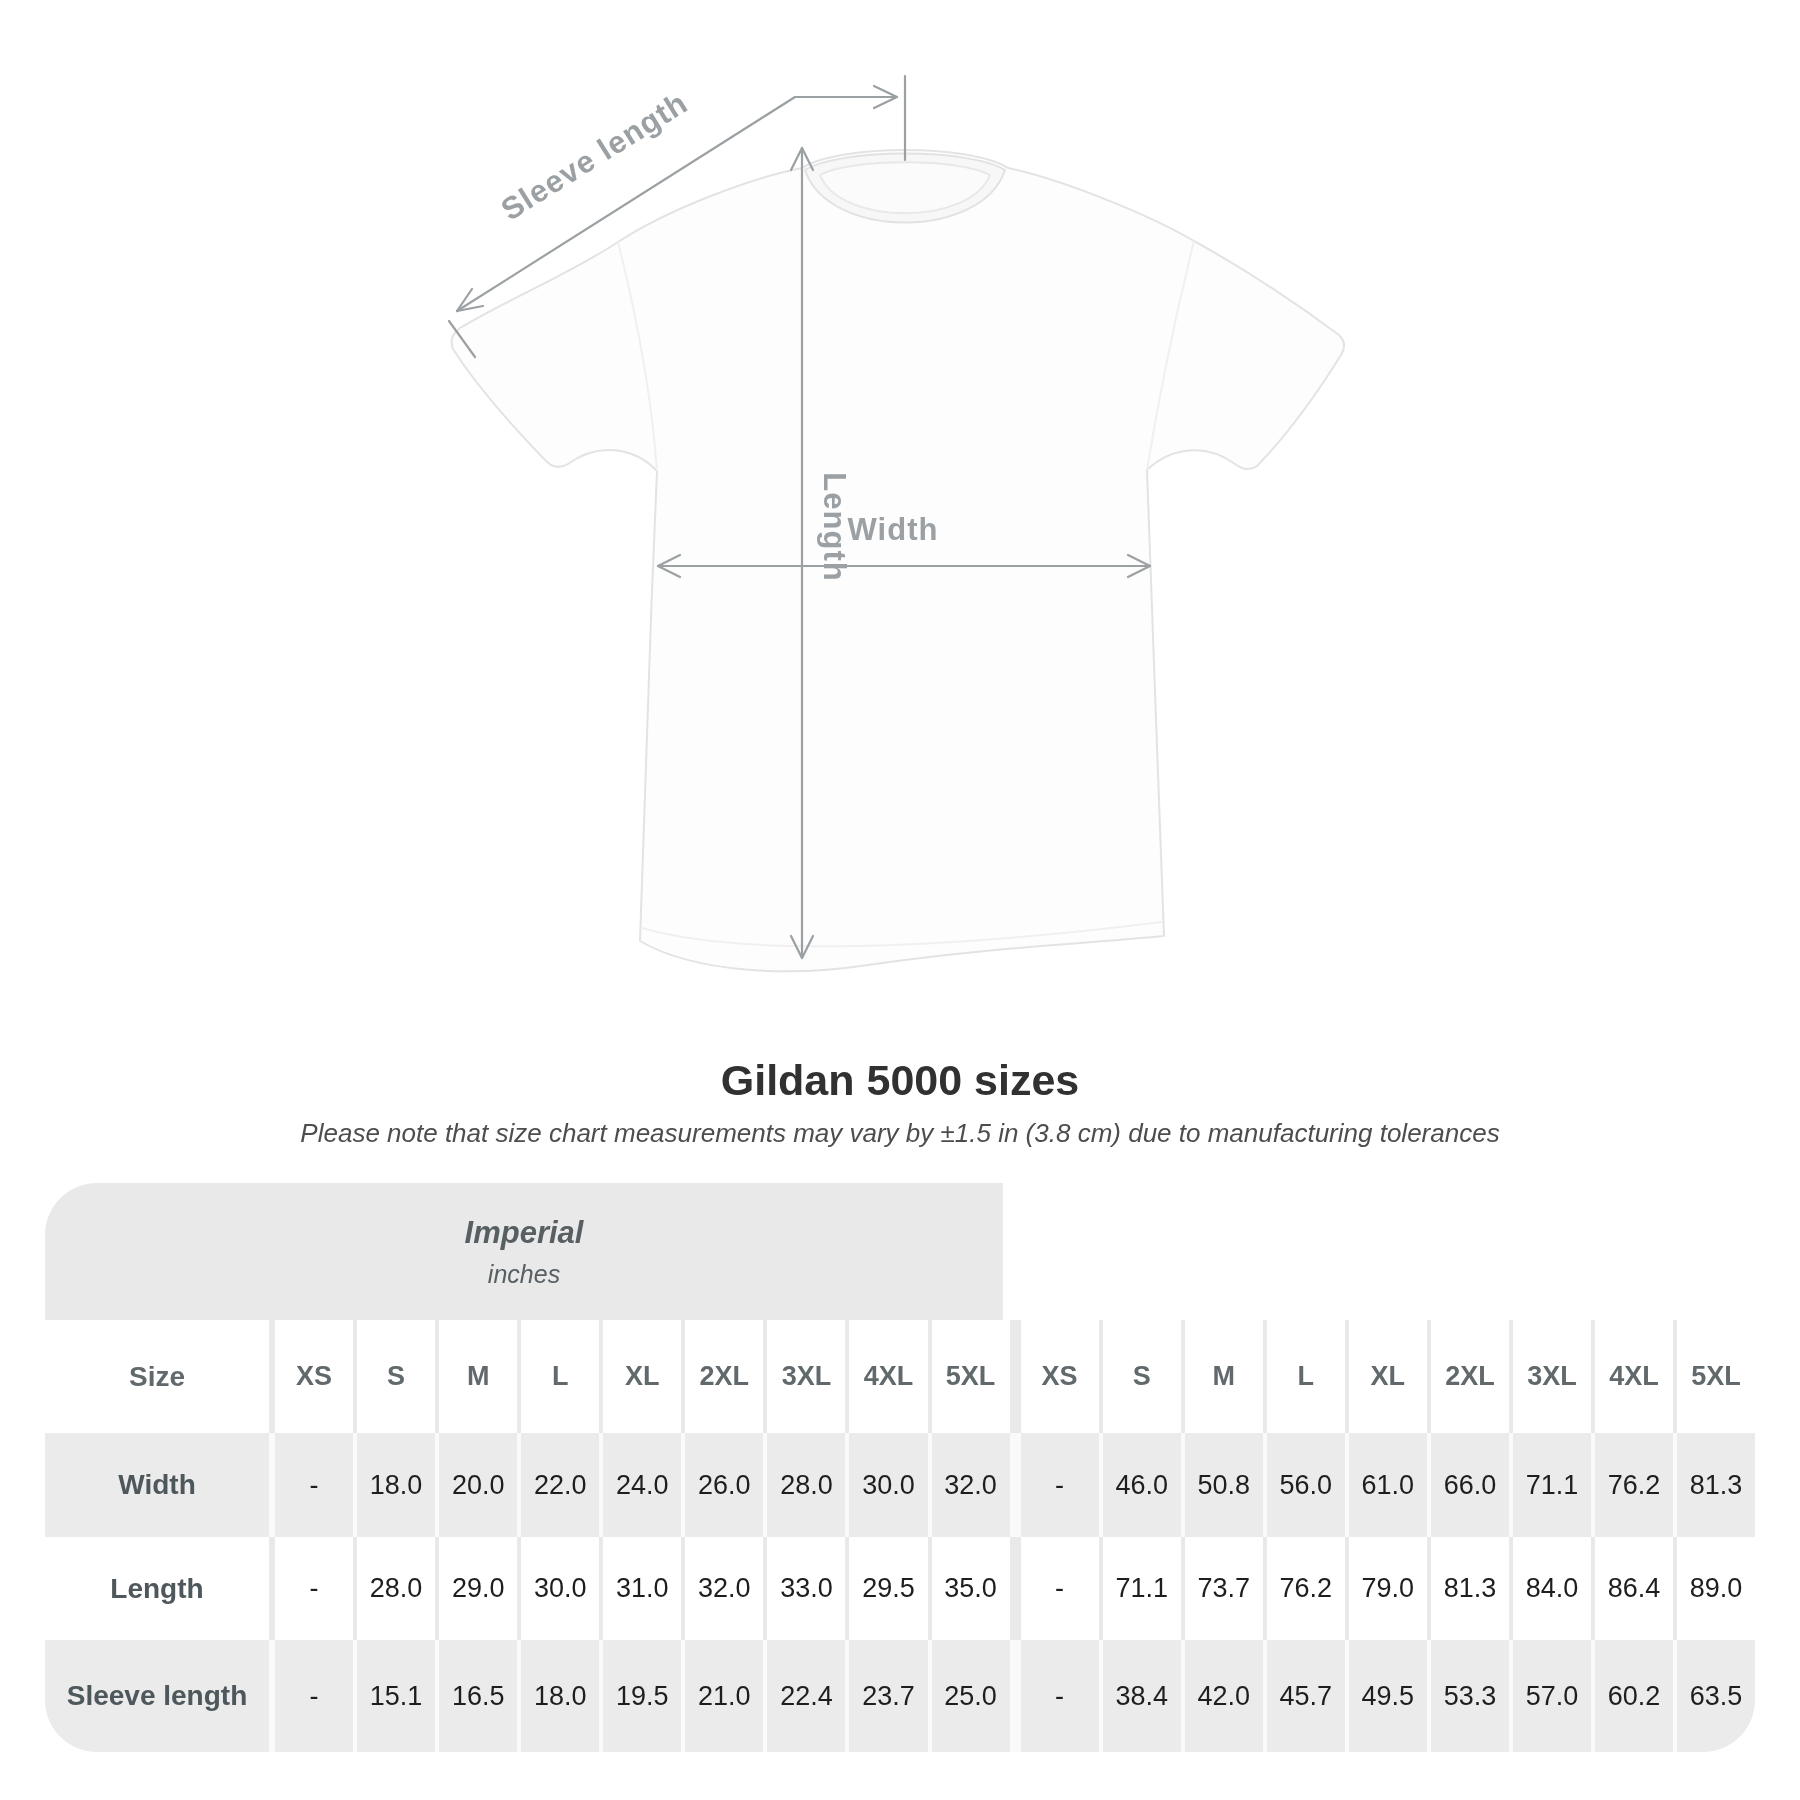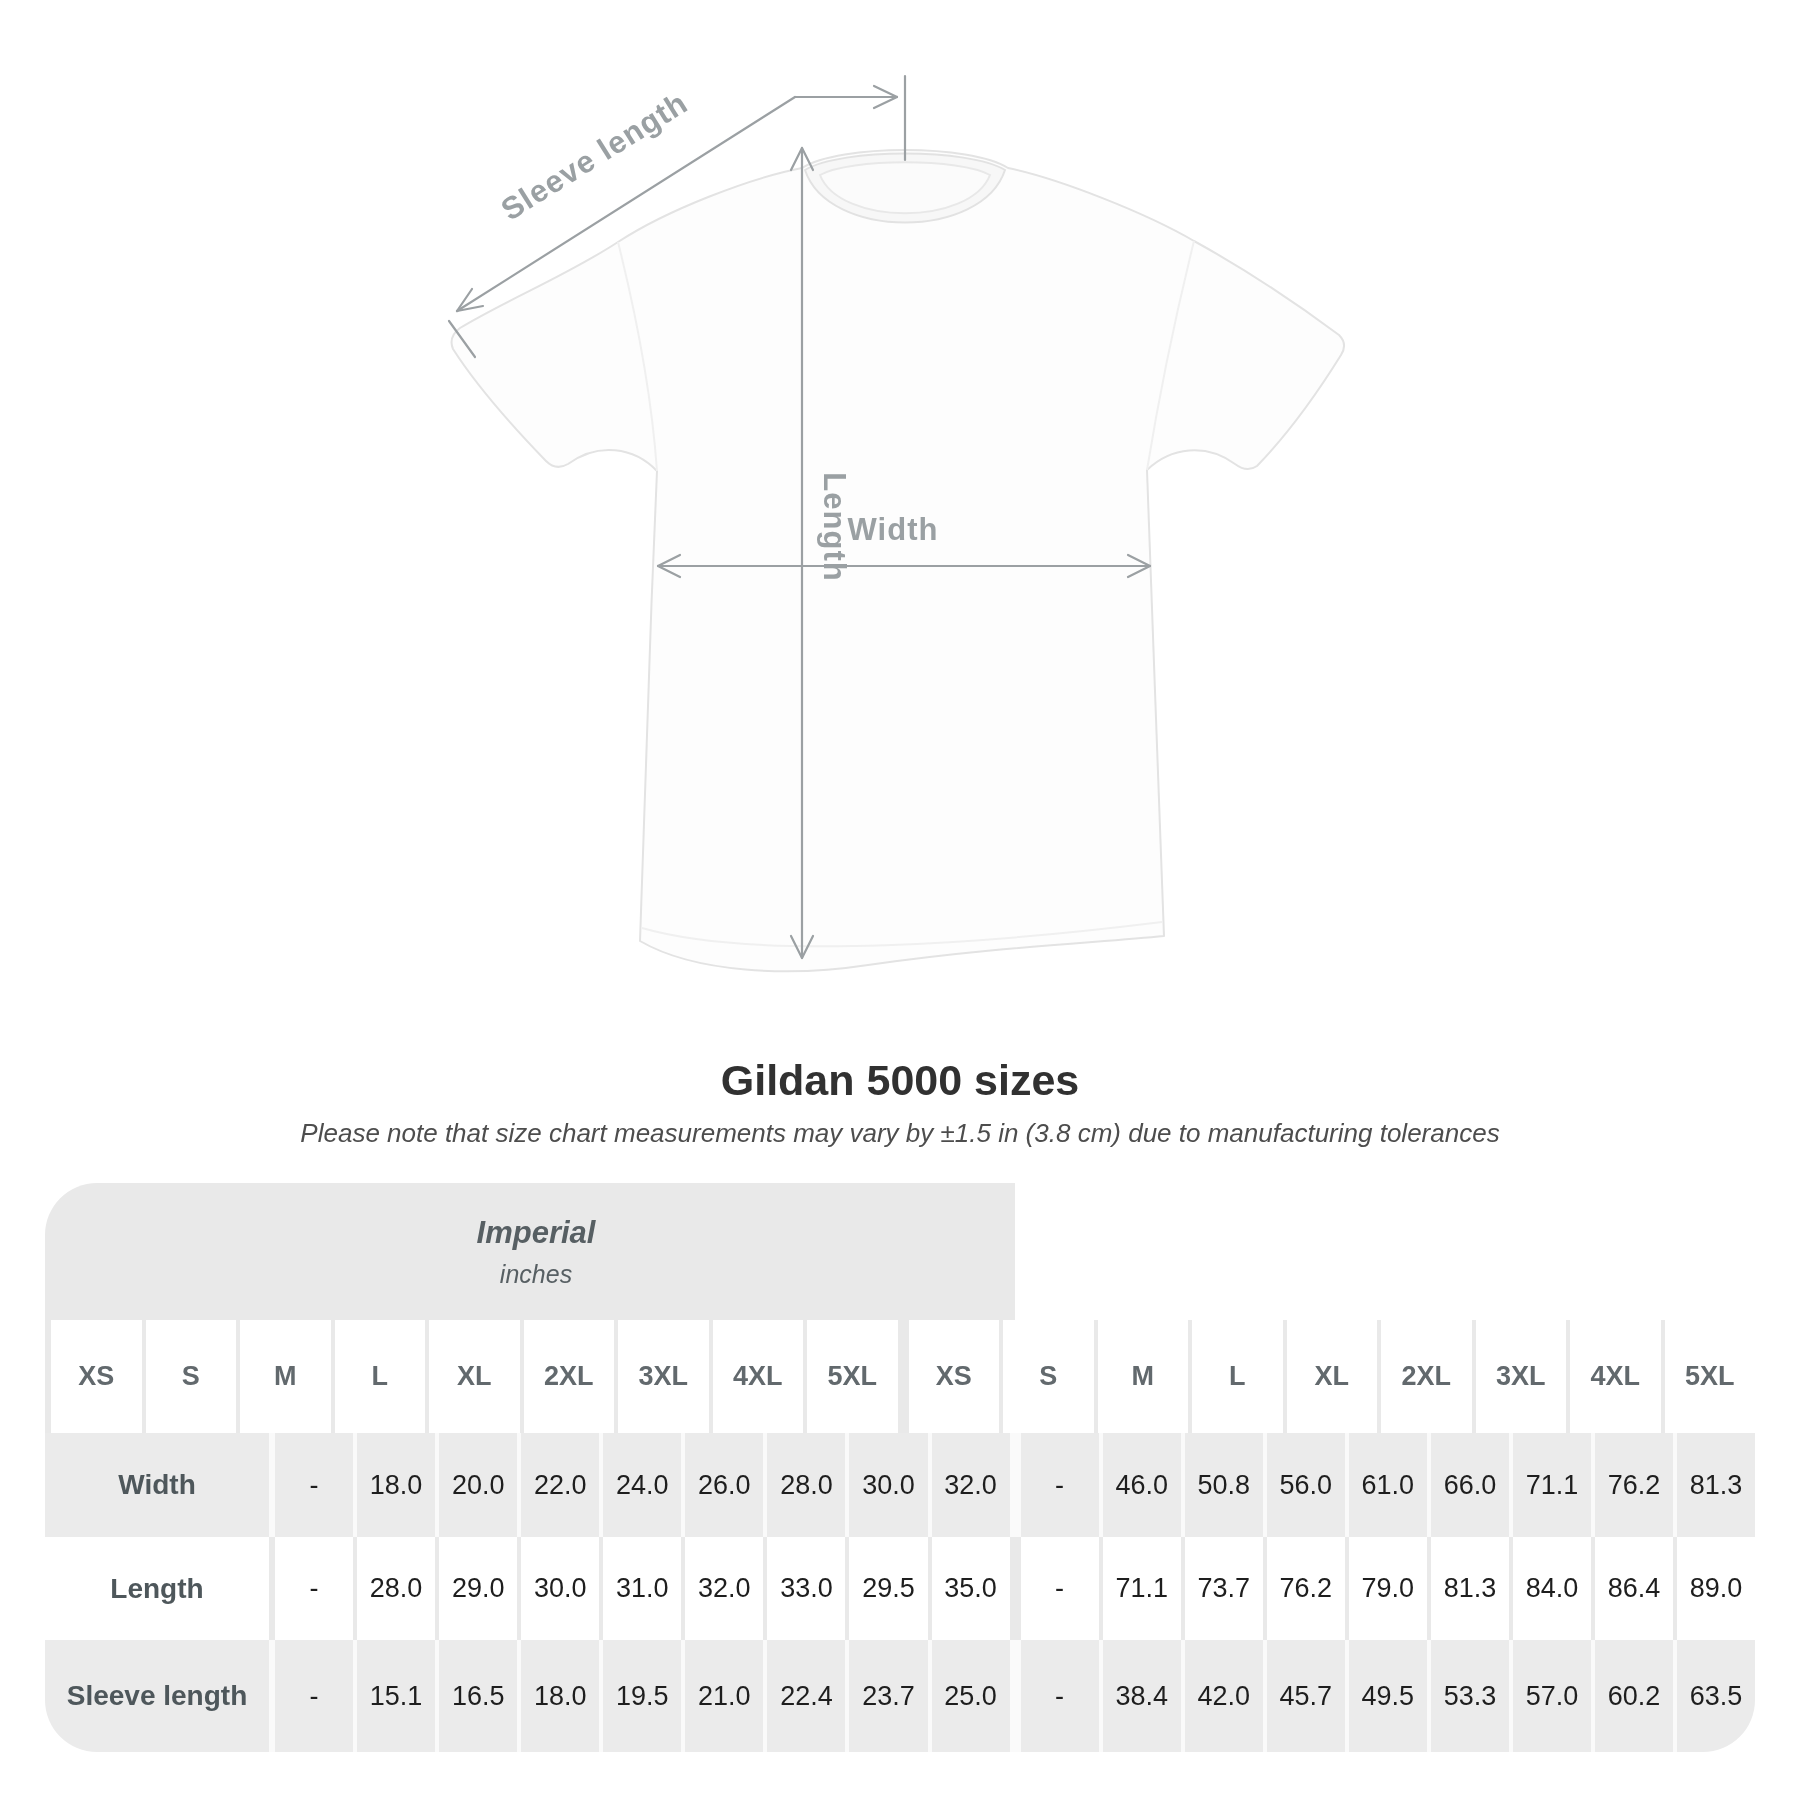--- a/index.html
+++ b/index.html
@@ -9,21 +9,21 @@
   .dim-label{font-family:"Liberation Sans",sans-serif;font-size:31px;font-weight:bold;
              fill:#9aa0a3;letter-spacing:1px;}
   .page-title{position:absolute;top:1056px;left:0;width:1800px;text-align:center;
               font-size:43px;font-weight:bold;color:#313131;}
   .page-subtitle{position:absolute;top:1118px;left:0;width:1800px;text-align:center;
               font-size:26px;font-style:italic;color:#4d4d4d;}
   .size-table{position:absolute;left:45px;top:1183px;width:1710px;}
   .unit-header{display:flex;height:137px;}
   .unit-cell{background:#e9e9e9;display:flex;flex-direction:column;align-items:center;
              justify-content:center;row-gap:9px;color:#575f63;}
-  .unit-left{flex:0 0 958px;border-top-left-radius:52px;margin-right:11px;padding-left:12px;}
+  .unit-left{flex:0 0 958px;border-top-left-radius:52px;margin-right:11px;}
   .unit-right{flex:1;border-top-right-radius:52px;}
   .unit-name{font-size:31px;font-weight:bold;font-style:italic;}
   .unit-sub{font-size:25px;font-style:italic;text-align:center;}
   .row{display:flex;}
   .row.light{background:#ffffff;}
   .row.shade{background:#ebebeb;}
   .row-size{height:113px;}
   .row-width{height:104px;}
   .row-length{height:103px;}
   .row-sleeve{height:112px;border-bottom-left-radius:52px;border-bottom-right-radius:52px;}
@@ -103,20 +103,21 @@
 
   <div class="size-table">
     <div class="unit-header">
       <div class="unit-cell unit-left">
         <div class="unit-name">Imperial</div>
         <div class="unit-sub">inches</div>
       </div>
     </div>
     <div id="grid">
         <div class="row light row-size">
+          <div class="cell label">Size</div>
           <div class="cell first-data">XS</div>
           <div class="cell">S</div>
           <div class="cell">M</div>
           <div class="cell">L</div>
           <div class="cell">XL</div>
           <div class="cell">2XL</div>
           <div class="cell">3XL</div>
           <div class="cell">4XL</div>
           <div class="cell">5XL</div>
           <div class="cell group-start">XS</div>

